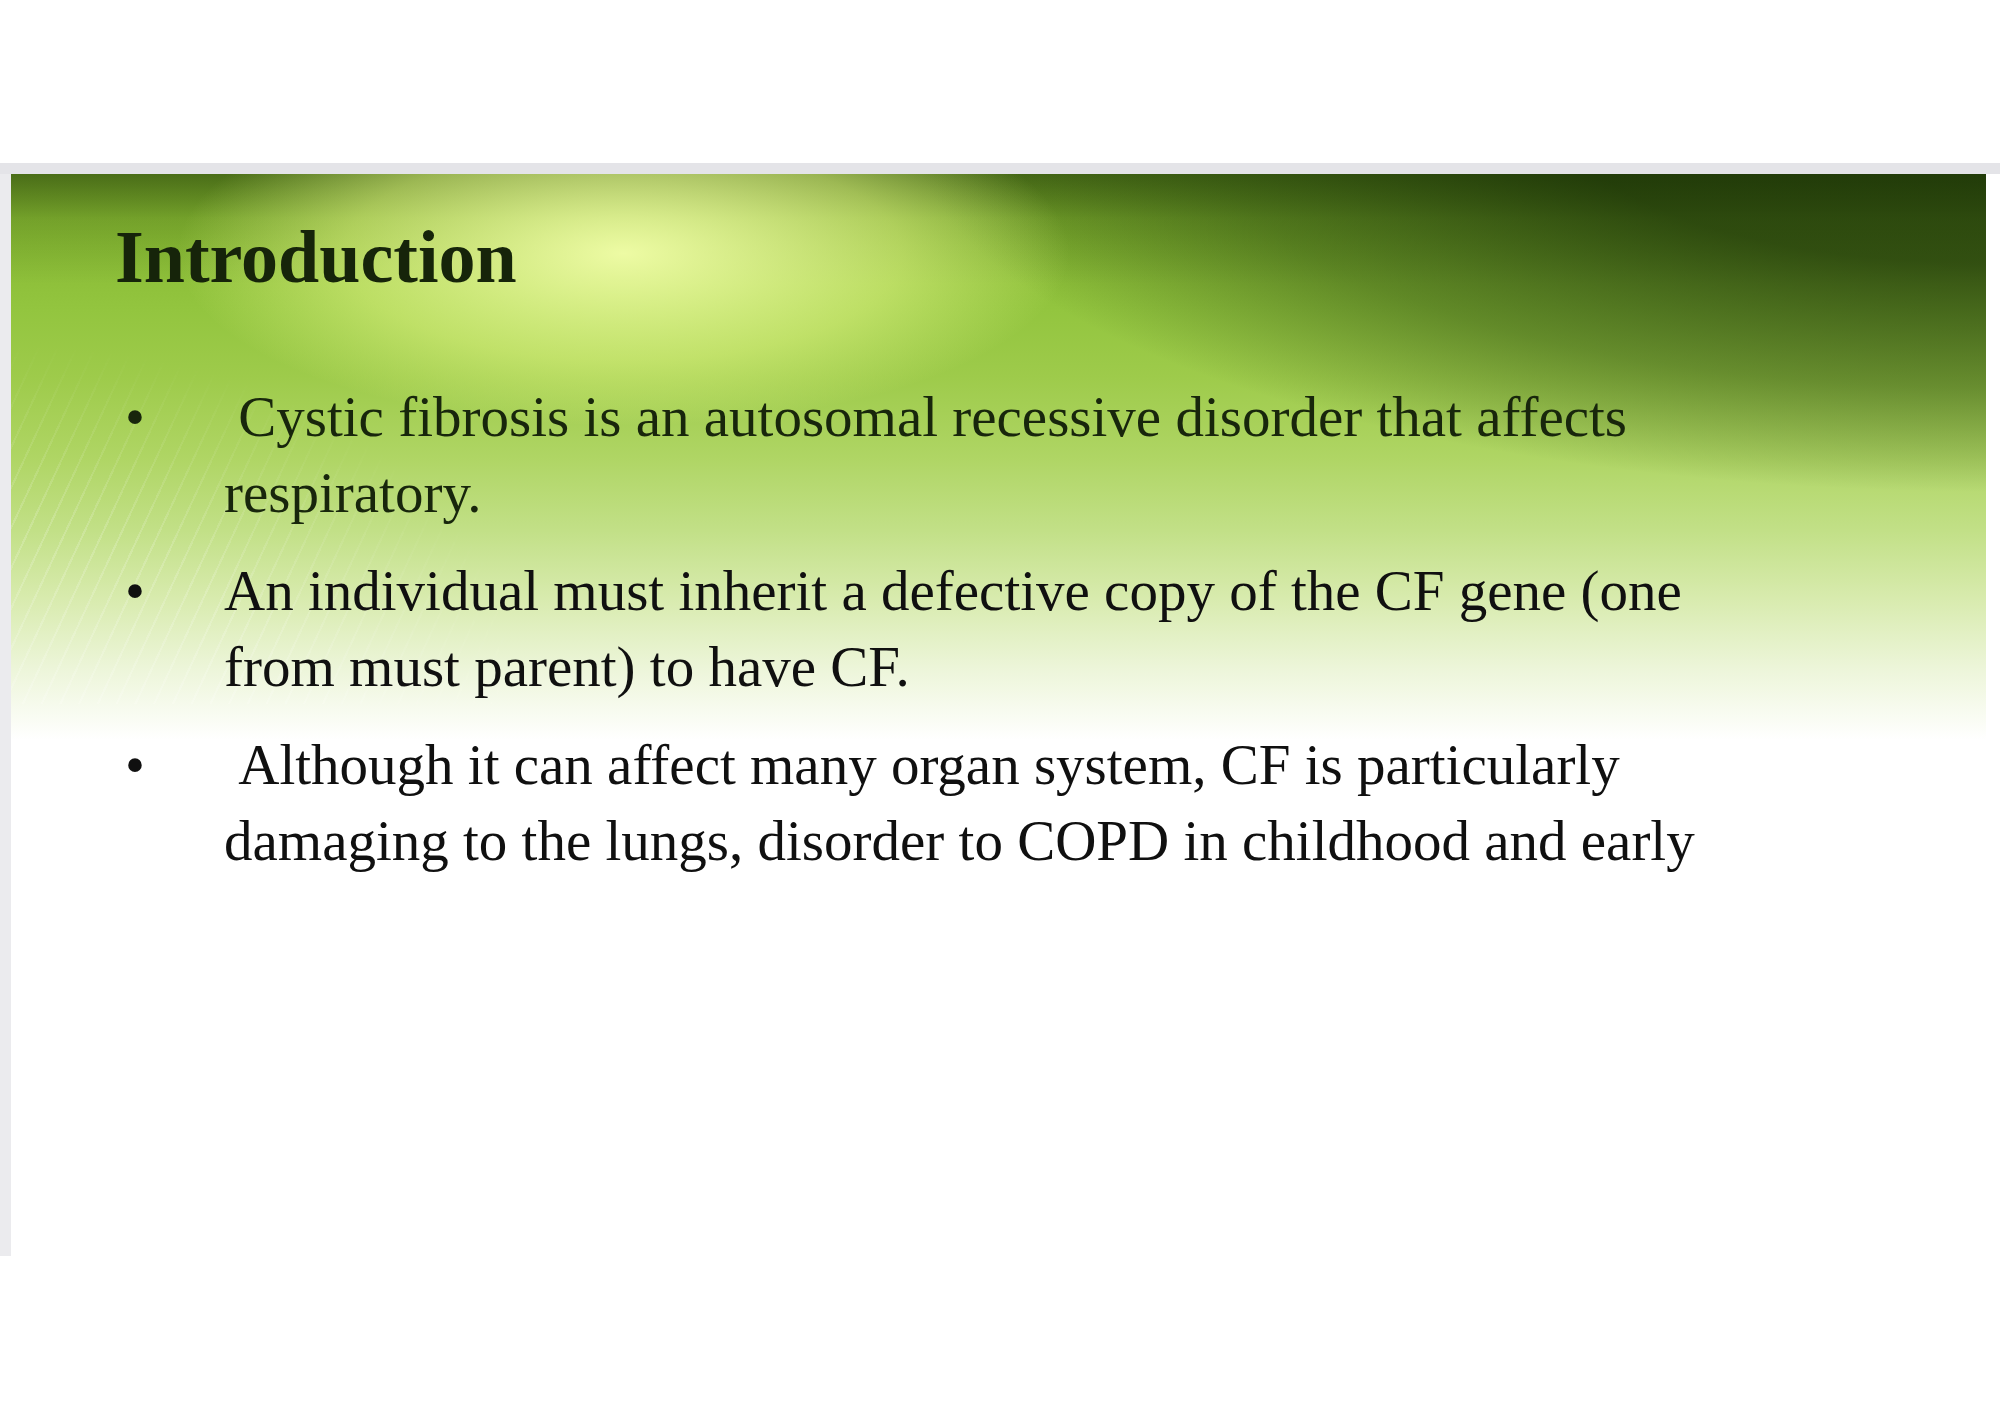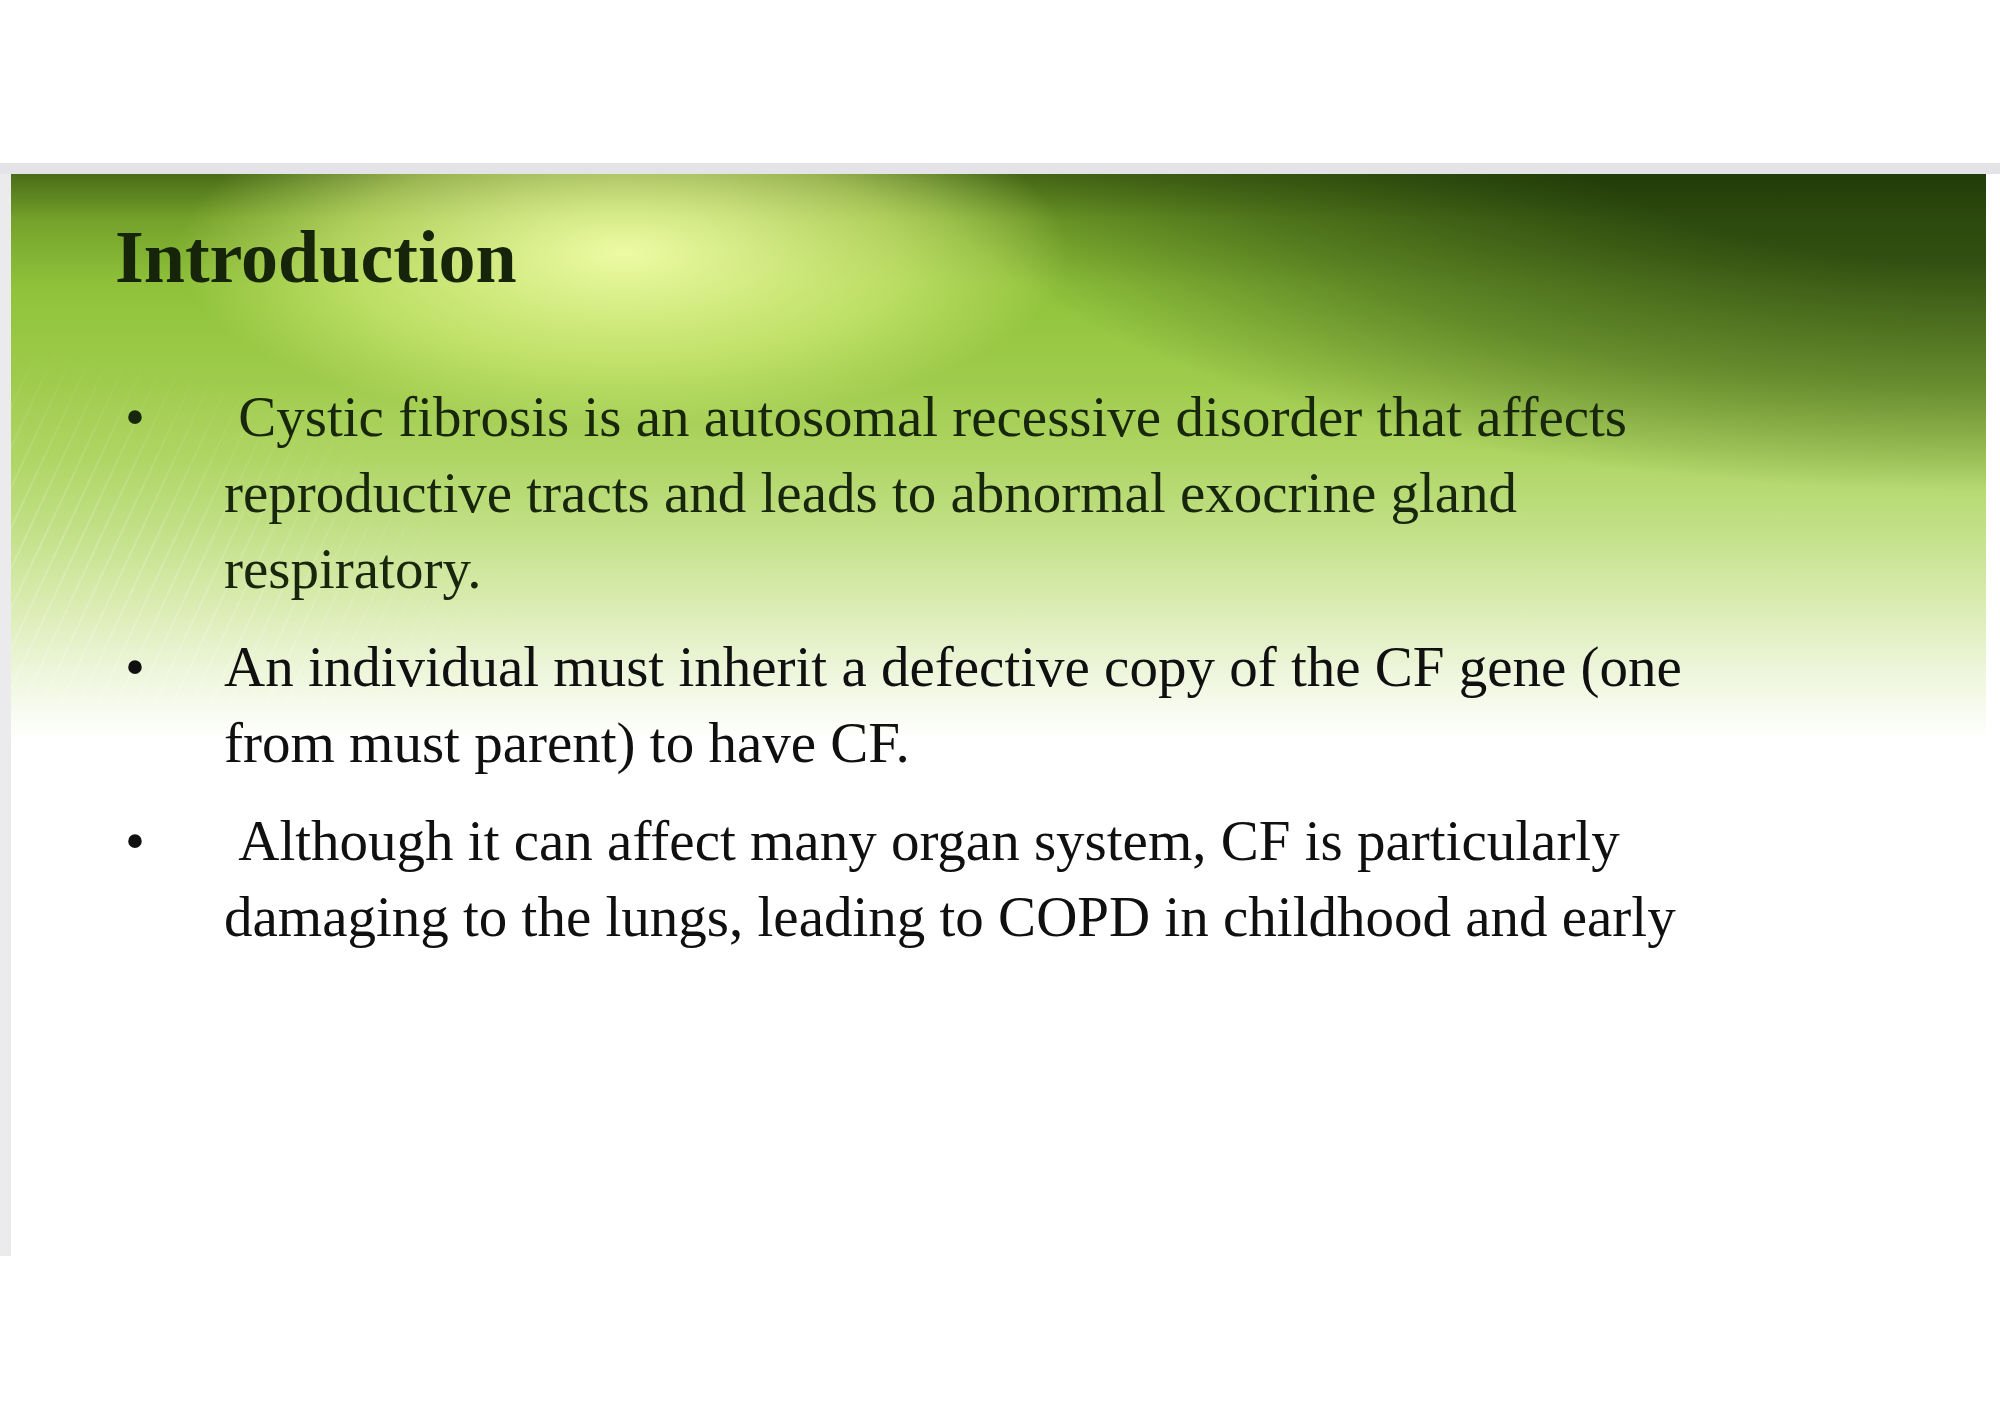--- a/index.html
+++ b/index.html
@@ -101,31 +101,30 @@
     <div class="banner">
       <div class="rays"></div>
       <h1 class="title">Introduction</h1>
     </div>
 
     <div class="bullets">
 
       <div class="bullet on-green">
         <span class="marker">•</span>
         <div class="bl">&nbsp;Cystic fibrosis is an autosomal recessive disorder that affects</div>
-        <div class="bl">reproductive tracts and leads to abnormal exocrine gland</div>
         <div class="bl">respiratory.</div>
       </div>
 
       <div class="bullet">
         <span class="marker">•</span>
         <div class="bl">An individual must inherit a defective copy of the CF gene (one</div>
         <div class="bl">from must parent) to have CF.</div>
       </div>
 
       <div class="bullet">
         <span class="marker">•</span>
         <div class="bl">&nbsp;Although it can affect many organ system, CF is particularly</div>
-        <div class="bl">damaging to the lungs, leading to COPD in childhood and early</div>
+        <div class="bl">damaging to the lungs, disorder to COPD in childhood and early</div>
       </div>
 
     </div>
   </div>
 </div>
 
 </body></html>

